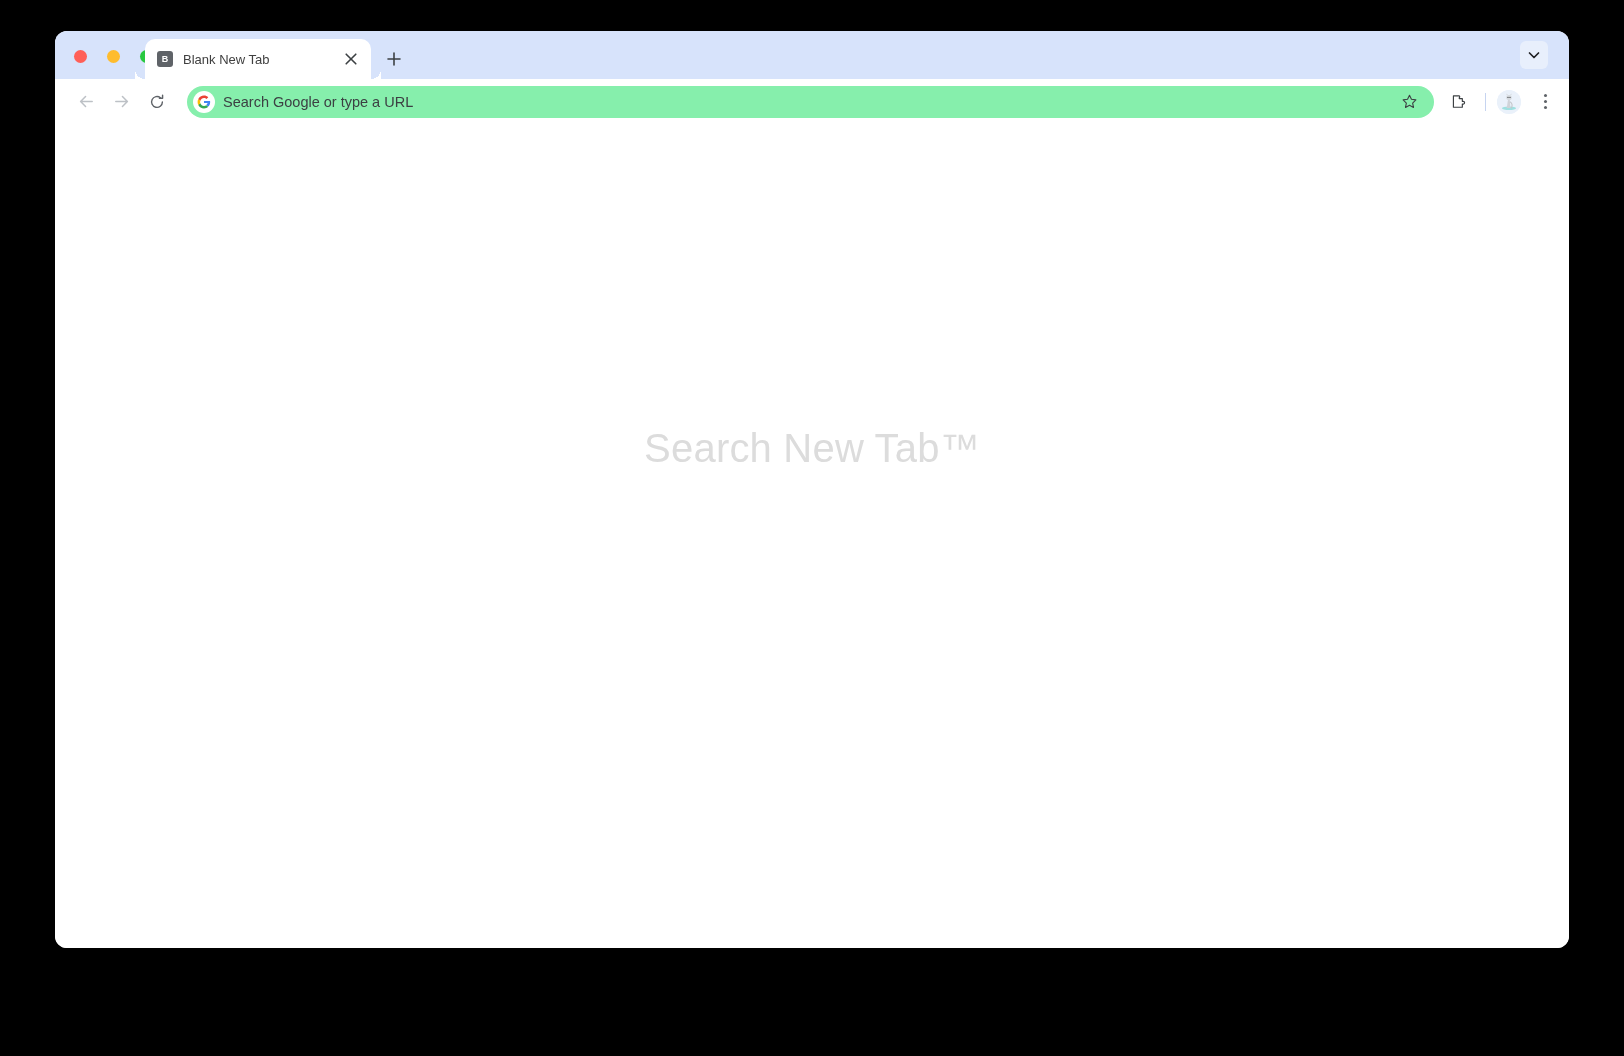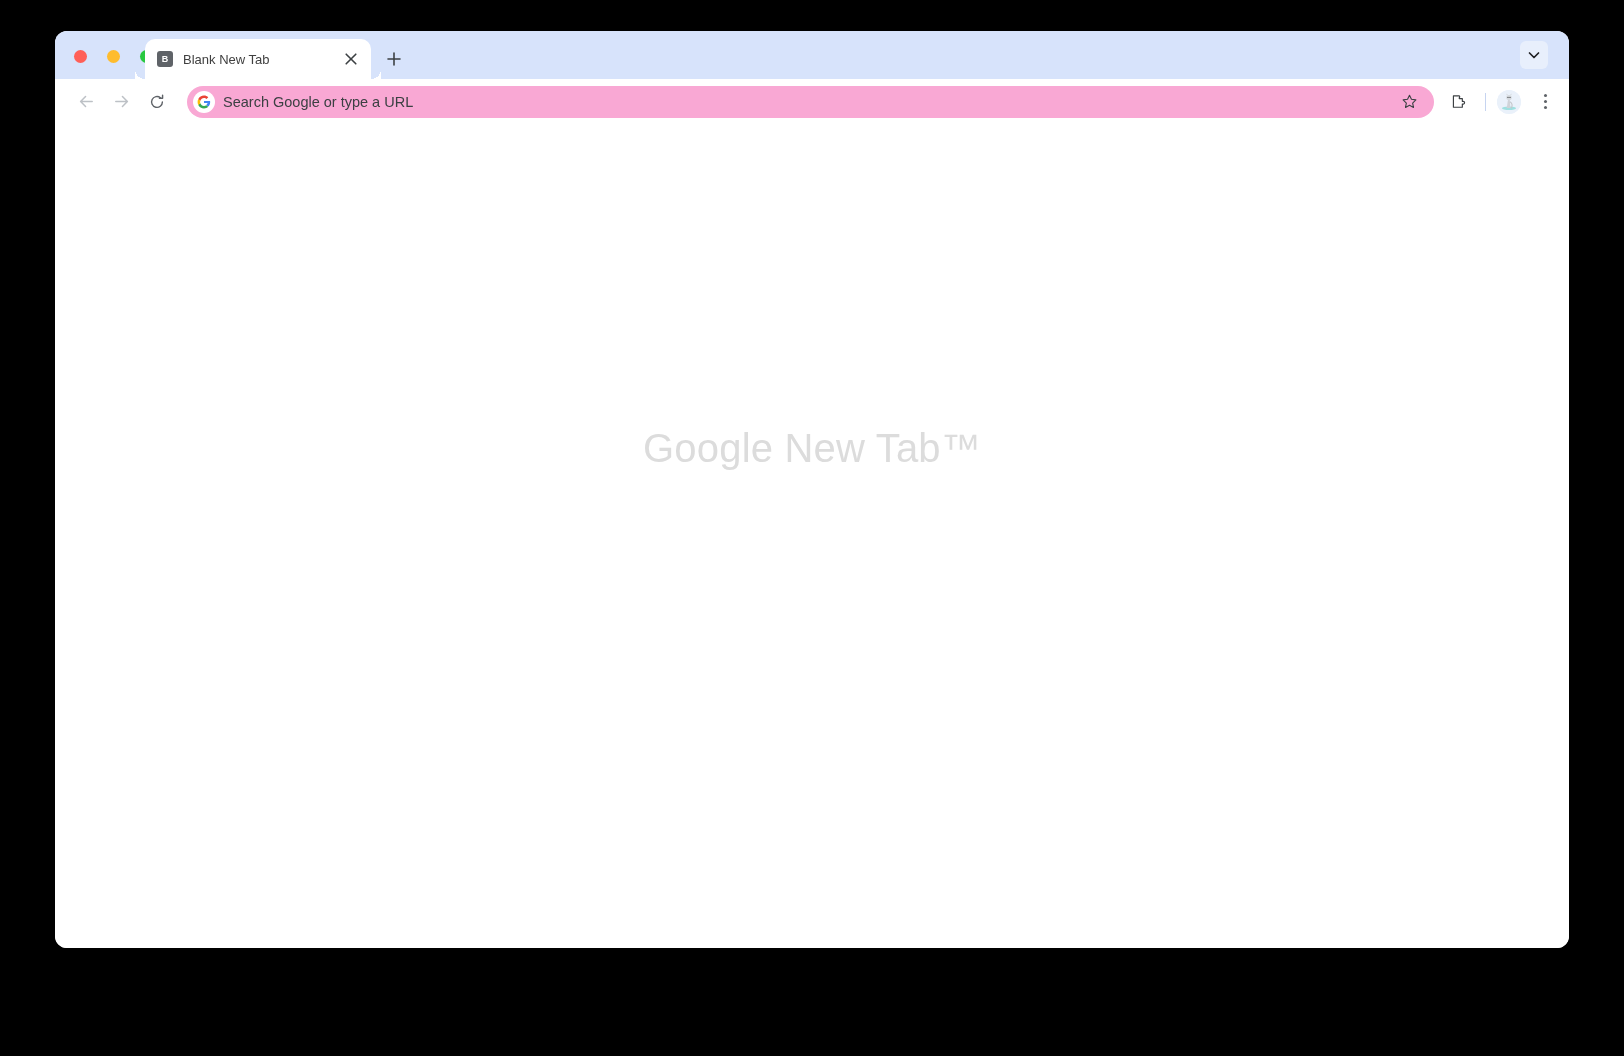--- a/index.html
+++ b/index.html
@@ -151,21 +151,21 @@
     flex: 0 0 auto;
   }
   #nav-back  { margin-left: 4px; }
   #nav-fwd   { margin-left: 1px; }
   #nav-reload{ margin-left: 2px; }
 
   #omnibox {
     flex: 1 1 auto;
     height: 32px;
     margin: 0 8px 0 13px;
-    background: #f9a8d4;
+    background: #86efac;
     border-radius: 16px;
     display: flex;
     align-items: center;
     padding: 0 10px 0 6px;
     gap: 8px;
   }
   #g-logo-wrap {
     width: 22px; height: 22px;
     border-radius: 50%;
     background: #ffffff;
@@ -350,16 +350,16 @@
 
     <div id="menu-btn">
       <span class="menu-dot"></span>
       <span class="menu-dot"></span>
       <span class="menu-dot"></span>
     </div>
 
   </div>
 
   <div id="content">
-    <div id="page-heading">Google New Tab™</div>
+    <div id="page-heading">Search New Tab™</div>
   </div>
 
 </div>
 
 </body></html>

